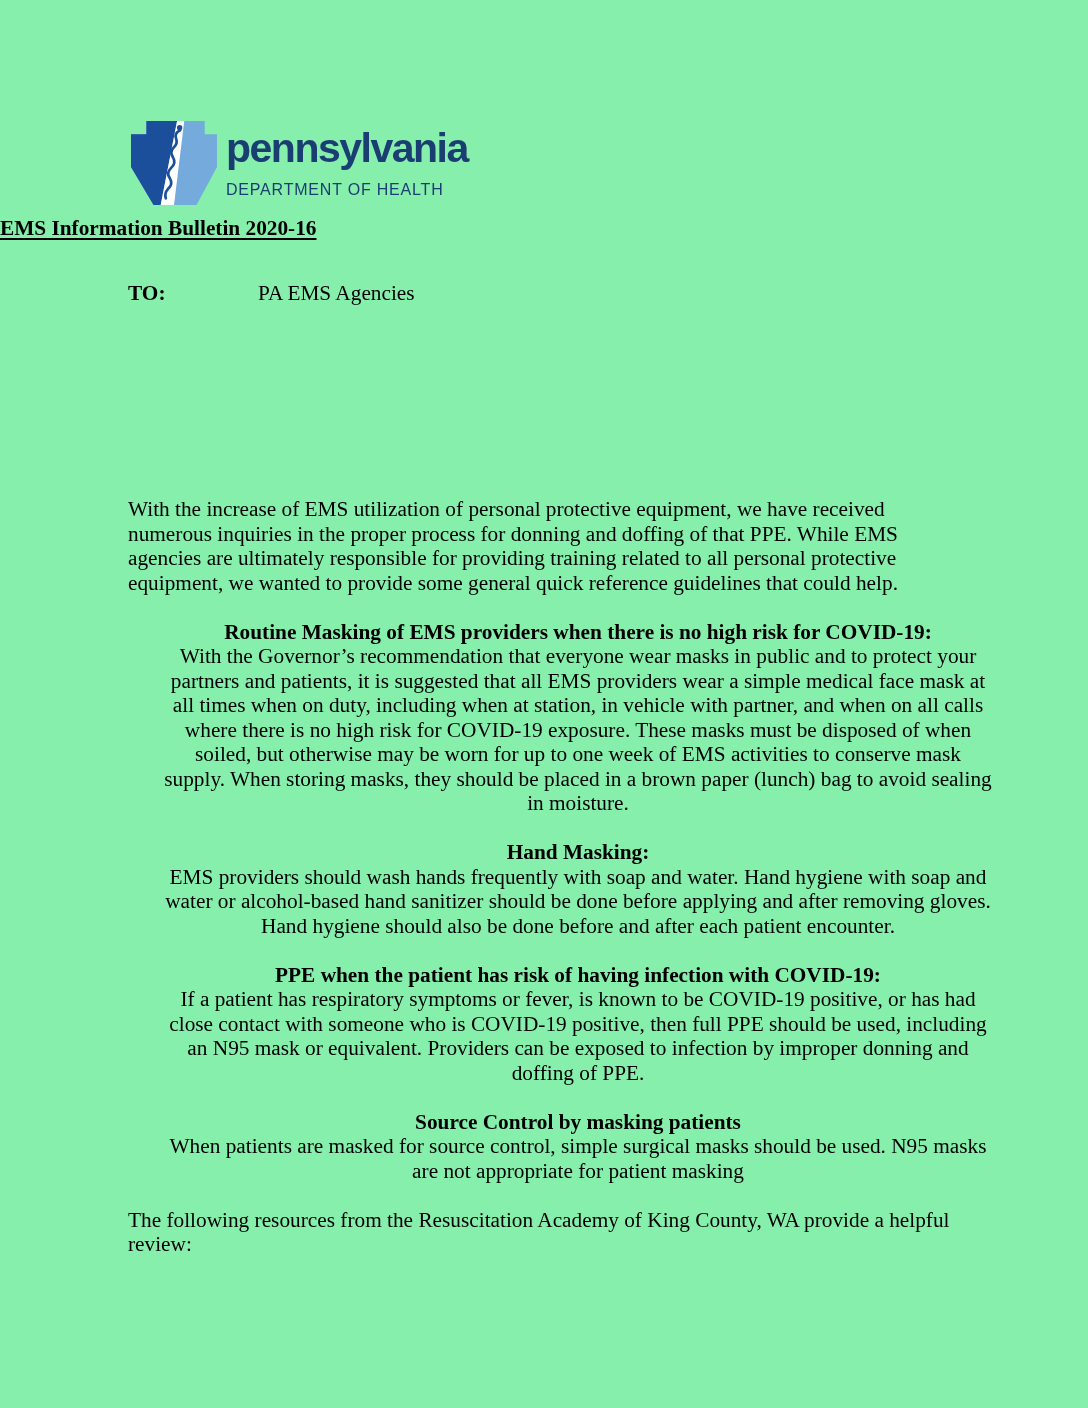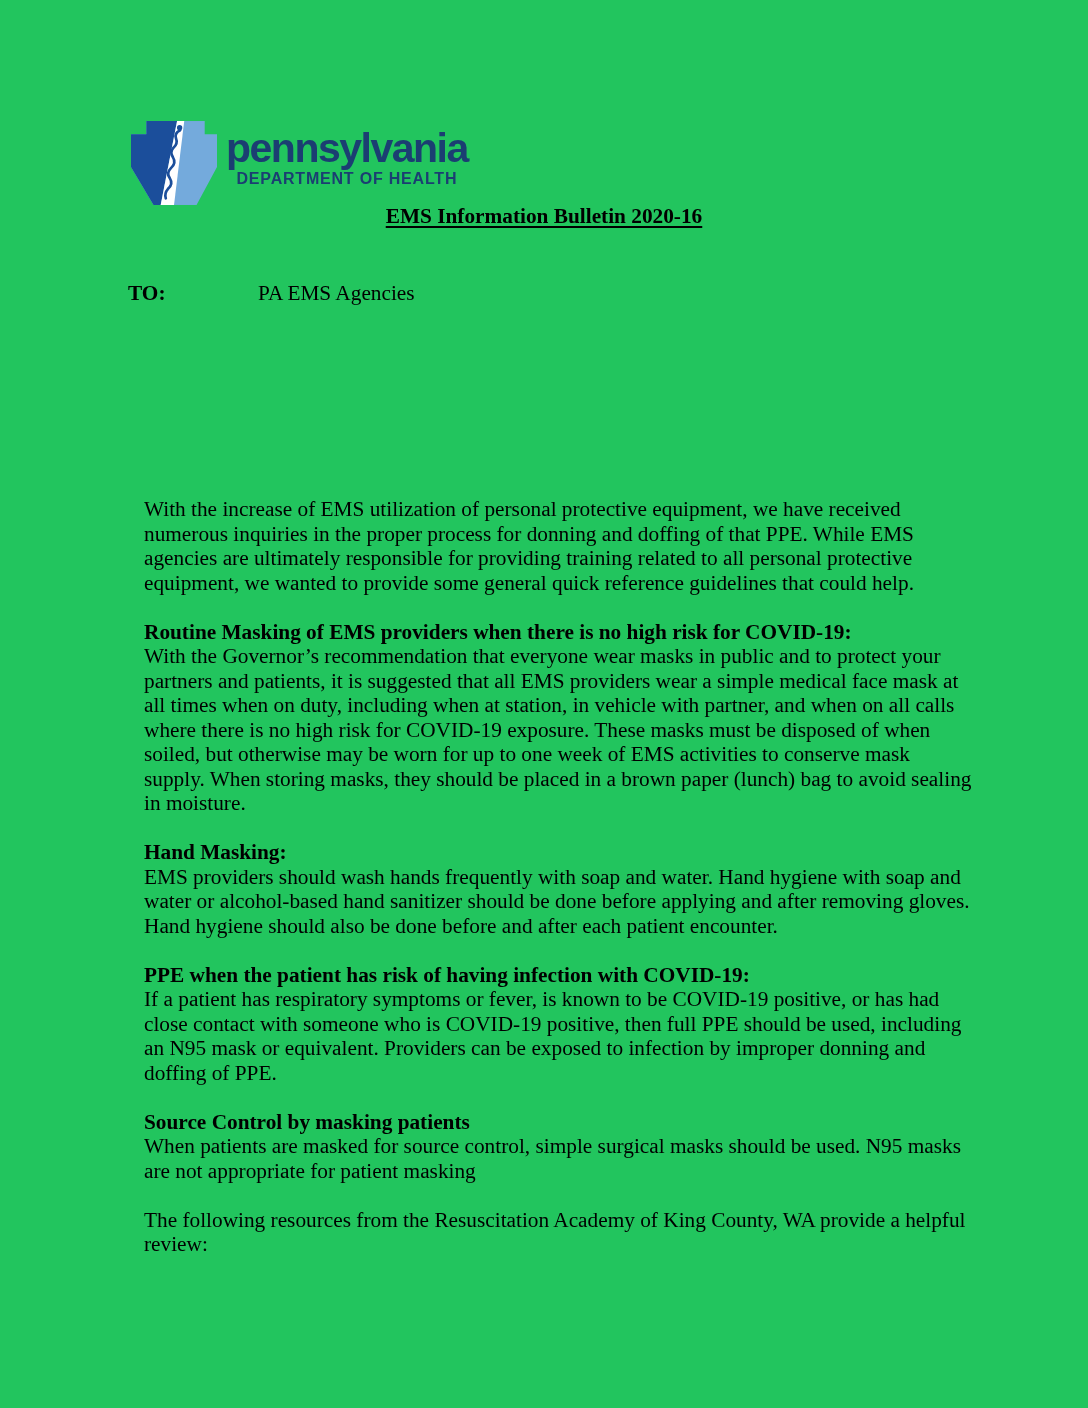--- a/index.html
+++ b/index.html
@@ -1,46 +1,46 @@
 <!DOCTYPE html>
 <html><head>
 <meta charset="utf-8">
 <style>
   html,body { margin:0; padding:0; background:#e8e8e8; }
   .page {
     position:relative;
     width:1088px; height:1408px;
     margin:0 auto;
-    background:#22c55e;
+    background:#86efac;
     font-family:"Liberation Serif", serif;
     color:#000000;
     overflow:hidden;
   }
   
   .logo { position:absolute; left:131px; top:121px; display:flex; align-items:flex-start; }
   .keystone { width:86px; height:84px; flex:0 0 auto; }
   .logo-text { margin-left:9px; margin-top:6px; font-family:"Liberation Sans", sans-serif; color:#1b3e72; }
   .wordmark { font-size:41px; font-weight:bold; letter-spacing:-1.5px; line-height:42px; }
-  .dept { font-size:16px; letter-spacing:0.8px; line-height:18px; margin-top:1px; font-weight:700;text-align:center; }
+  .dept { font-size:16px; letter-spacing:0.8px; line-height:18px; margin-top:12px; font-weight:400; }
   
   .title {
-    position:absolute; top:204px; left:0; width:100%;
-    text-align:center; font-size:21.3px; font-weight:bold;
+    position:absolute; top:216px; left:0; width:100%;
+    font-size:21.3px; font-weight:bold;
     text-decoration:underline; text-underline-offset:3px;
   }
   
   .fields { position:absolute; left:128px; top:281px; font-size:21.3px; line-height:25px; }
   .frow { display:flex; margin-bottom:24px; }
   .flabel { font-weight:bold; width:130px; flex:0 0 auto; }
   .fvalue { }
   
-  .body-text { position:absolute; left:144px; top:497px; width:900px; font-size:21.3px; line-height:24.5px; }
+  .body-text { position:absolute; left:128px; top:497px; width:900px; font-size:21.3px; line-height:24.5px; }
   .lines { white-space:pre-line; }
   .para { margin:0 0 24.5px 0; }
-  .section { margin:0 0 24.5px 0; }
+  .section { margin:0 0 24.5px 0;text-align:center; }
   .heading { font-weight:bold; }
 </style>
 </head>
 <body>
 
 <div class="page">
 
   <div class="logo">
     <svg class="keystone" viewBox="0 0 84 82" xmlns="http://www.w3.org/2000/svg" aria-hidden="true">
       <defs>

